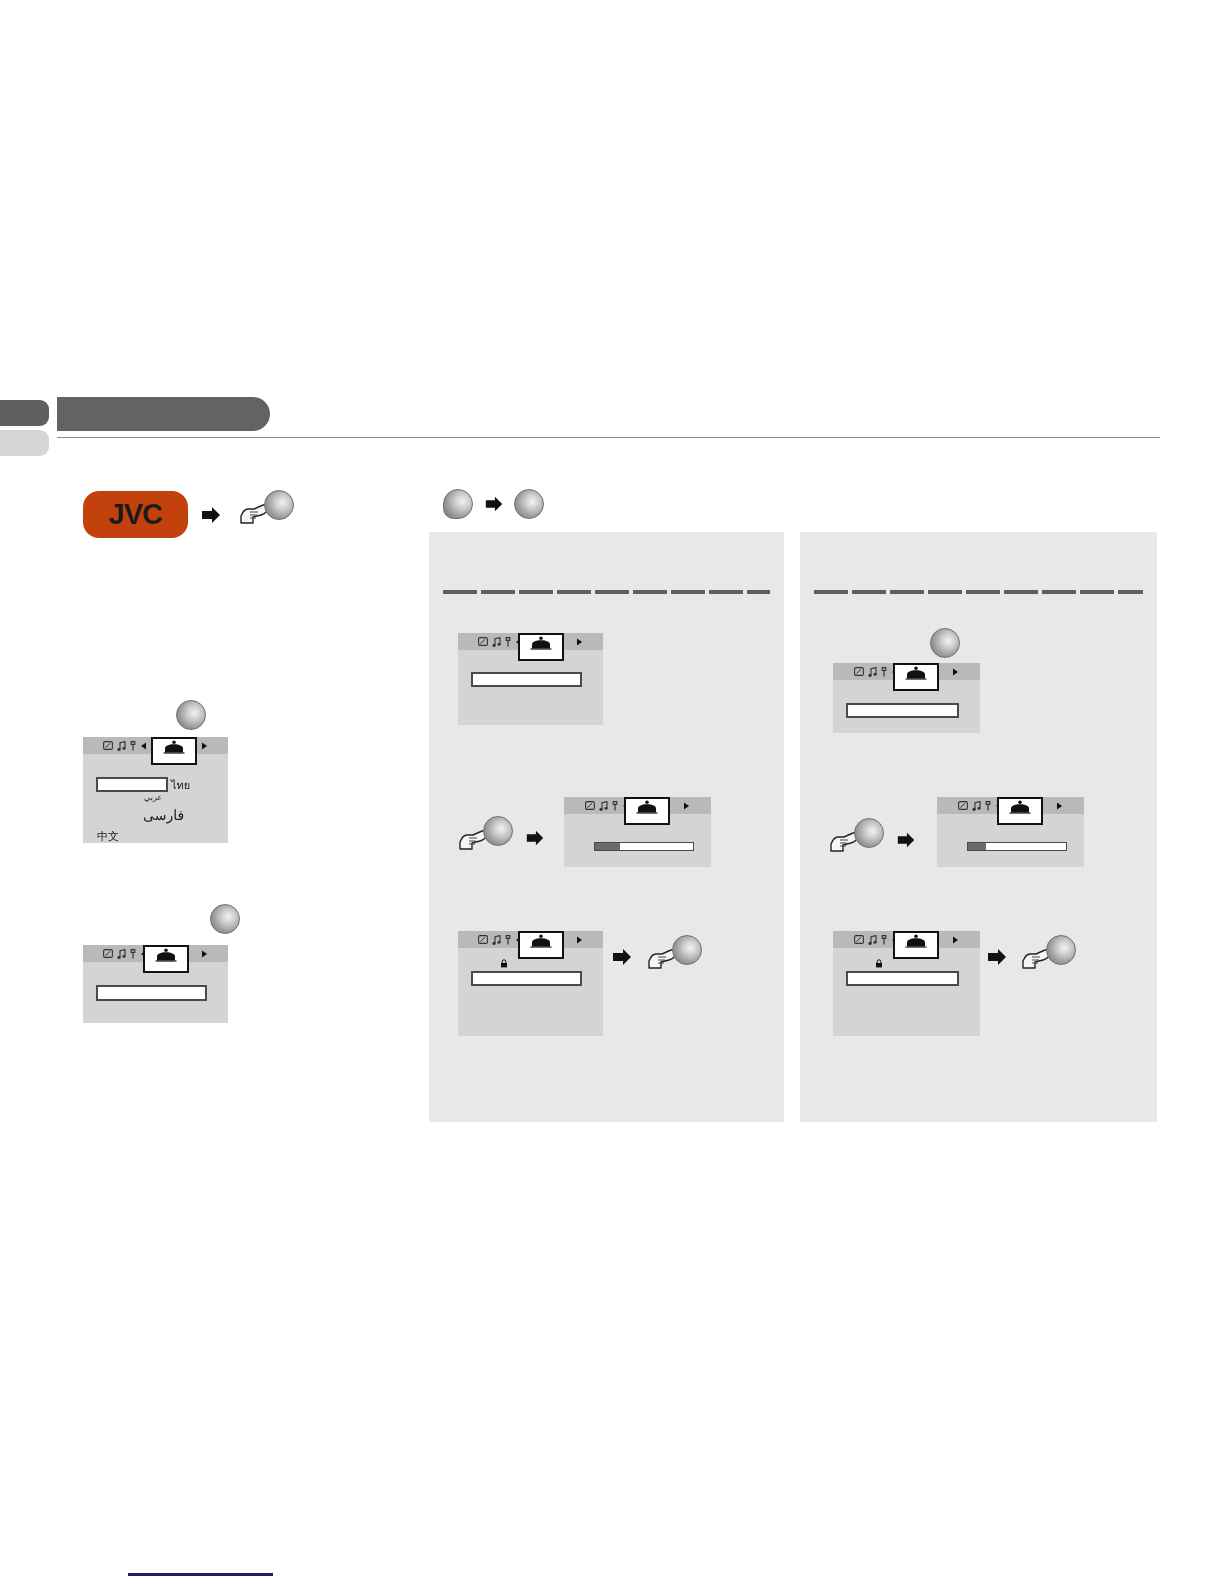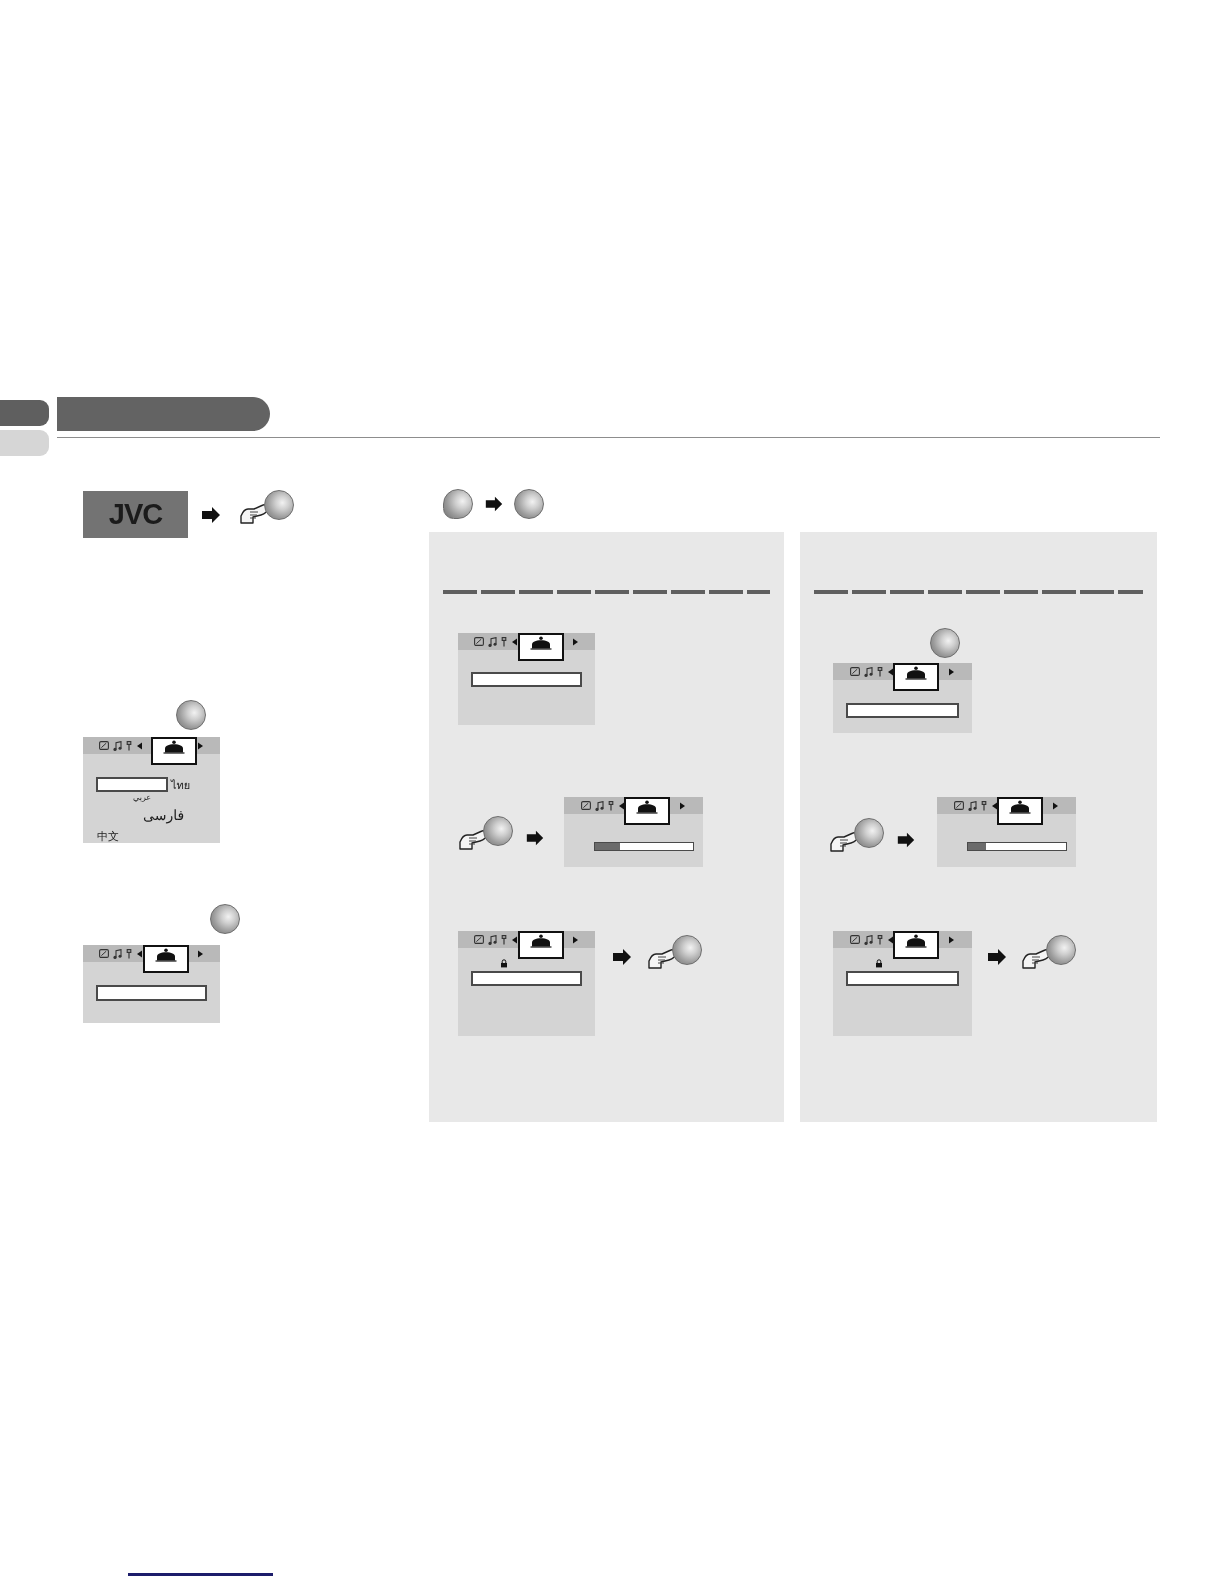--- a/index.html
+++ b/index.html
@@ -31,21 +31,21 @@
     position:absolute;left:18px;top:6px;color:#ffffff;
     font-size:15px;font-weight:bold;letter-spacing:.4px;white-space:nowrap;
   }
   .hdr-rule{
     position:absolute;left:57px;top:437px;width:1103px;height:1px;background:#8d8d8d;
   }
 
   
   .brand-box{
     position:absolute;left:83px;top:491px;width:105px;height:47px;
-    background:#737373;display:flex;align-items:center;justify-content:center;
+    background:#c2410c;display:flex;align-items:center;justify-content:center;border-radius:16px;
   }
   .brand-box .wordmark{
     font-family:"Liberation Sans", sans-serif;font-weight:bold;font-size:29px;
     color:#1b1b1b;letter-spacing:-1px;
   }
 
   
   .arrow{position:relative;display:inline-block;width:20px;height:20px;}
   .arrow svg{display:block;width:100%;height:100%;}
 
@@ -75,21 +75,21 @@
   .panel-rule{
     position:absolute;left:14px;right:14px;height:4px;
     background:repeating-linear-gradient(to right,#5f5f5f 0 34px,#e8e8e8 34px 38px);
   }
   .panel-head{
     position:absolute;left:18px;top:10px;right:14px;
     font-size:12px;color:#1c1c1c;font-weight:bold;line-height:1.35;
   }
 
   
-  .lcd{position:absolute;background:#d4d4d4;}
+  .lcd{position:absolute;background:#d4d4d4;padding-left:8px;}
   .lcd-bar{
     position:absolute;left:0;top:0;right:0;height:17px;background:#b9b9b9;
     display:flex;align-items:center;justify-content:center;gap:4px;
   }
   .lcd-body{position:absolute;left:0;right:0;bottom:0;top:19px;background:#d4d4d4;}
   .icon-sm{display:inline-block;line-height:0;}
   .icon-sm svg{display:block;}
 
   .sel-box{
     position:absolute;width:46px;height:28px;border:2px solid #111;background:#ffffff;
@@ -180,21 +180,21 @@
       <span style="display:inline-block;width:46px;"></span>
       <span class="icon-sm">
         <svg width="7" height="8" viewBox="0 0 7 8">
             <path d="M1 0.5 L6 4 L1 7.5 Z" fill="#111"></path>
           </svg>
       </span>
     </div>
     <div class="lcd-body">
       <div class="field" style="left:13px;top:21px;width:72px;height:15px;"></div>
       <span class="lang" style="left:88px;top:20px;font-size:11px;">ไทย</span>
-      <span class="lang" style="left:50px;top:37px;font-size:8px;">عربي</span>
+      <span class="lang" style="left:61px;top:37px;font-size:8px;">عربي</span>
       <span class="lang" style="left:60px;top:51px;font-size:14px;">فارسی</span>
       <span class="lang" style="left:14px;top:73px;font-size:11px;">中文</span>
     </div>
     <div class="sel-box" style="left:68px;top:0px;">
       <span class="crown icon-sm">
         <svg width="24" height="14" viewBox="0 0 24 14">
           <circle cx="12" cy="2.2" r="1.8" fill="#111"></circle>
           <path d="M3 12.6 L3 8.4 C3 6 6.6 4.2 12 4.2 C17.4 4.2 21 6 21 8.4 L21 12.6 Z" fill="#111"></path>
           <path d="M1.5 12.4 H22.5 V13.6 H1.5 Z" fill="#111"></path>
         </svg>

